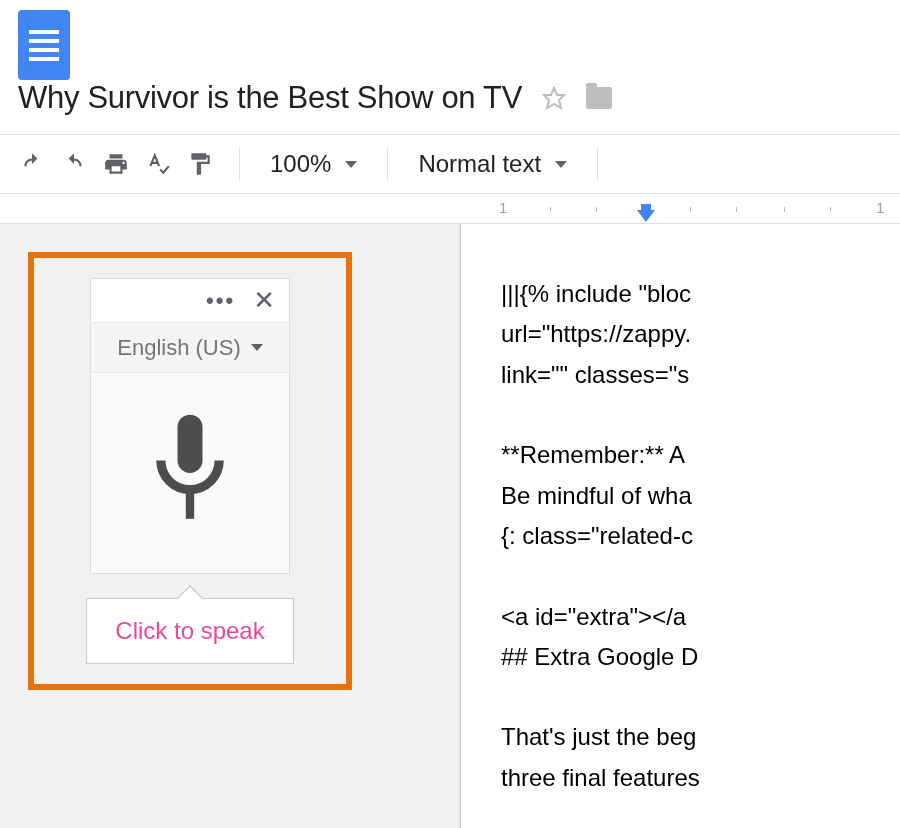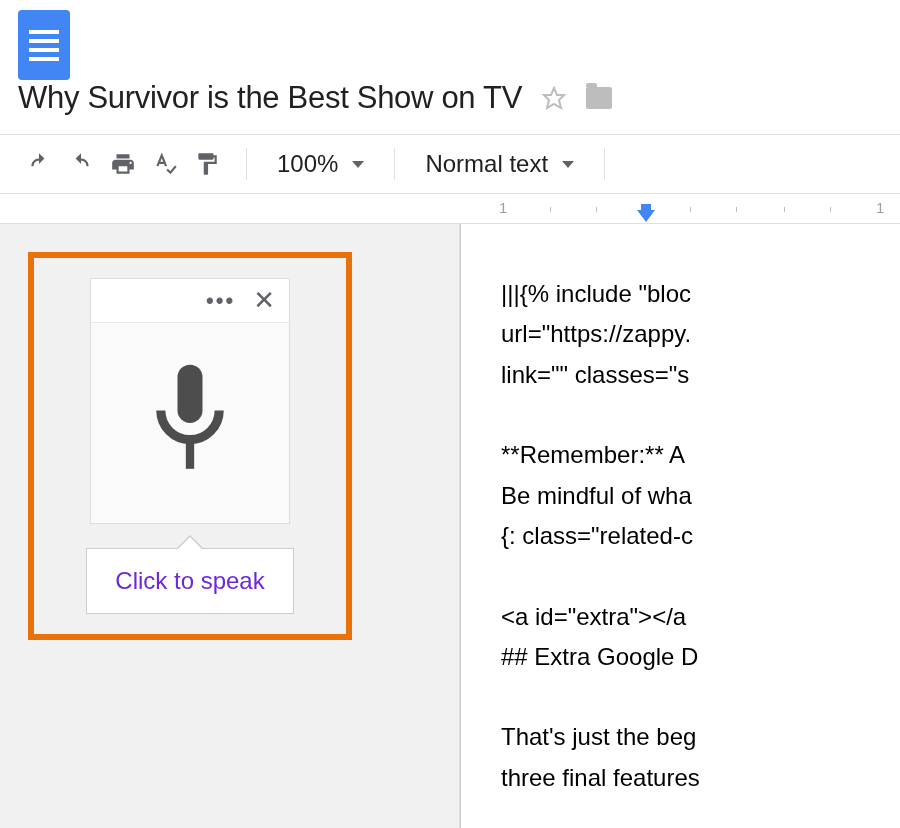--- a/index.html
+++ b/index.html
@@ -13,21 +13,21 @@
     .title-area { flex: 1; }
     .title-row { display: flex; align-items: center; gap: 20px; }
     .doc-title { font-size: 31px; color: #202124; font-weight: 400; letter-spacing: -0.3px; }
     .star-icon { width: 24px; height: 24px; cursor: pointer; }
     .folder-icon { width: 26px; height: 22px; background: #bdbdbd; border-radius: 2px; position: relative; cursor: pointer; }
     .folder-icon::before { content: ""; position: absolute; top: -4px; left: 0; width: 11px; height: 4px; background: #bdbdbd; border-radius: 2px 2px 0 0; }
     .menu-bar { display: flex; gap: 36px; margin-top: 14px; margin-left: 4px; }
     .menu-item { font-size: 24px; color: #202124; cursor: pointer; letter-spacing: 0.2px; }
     
     
-    .toolbar { border-top: 1px solid #e0e0e0; border-bottom: 1px solid #e0e0e0; margin-top: 18px; height: 60px; display: flex; align-items: center; padding-left: 22px; gap: 8px; }
+    .toolbar { border-top: 1px solid #e0e0e0; border-bottom: 1px solid #e0e0e0; margin-top: 18px; height: 60px; display: flex; align-items: center; padding-left: 15px; gap: 8px; }
     .tb-btn { width: 34px; height: 34px; display: flex; align-items: center; justify-content: center; cursor: pointer; color: #5f6368; }
     .tb-sep { width: 1px; height: 32px; background: #e0e0e0; margin: 0 14px; }
     .tb-dropdown { display: flex; align-items: center; gap: 14px; cursor: pointer; padding: 0 8px; font-size: 24px; color: #202124; }
     .caret { width: 0; height: 0; border-left: 6px solid transparent; border-right: 6px solid transparent; border-top: 7px solid #5f6368; }
     .ruler { height: 30px; border-bottom: 1px solid #e0e0e0; position: relative; background: #fff; }
     .ruler-mark { position: absolute; top: 5px; font-size: 15px; color: #9e9e9e; }
     .ruler-tick { position: absolute; top: 13px; width: 1px; height: 5px; background: #bdbdbd; }
     .ruler-indent { position: absolute; left: 637px; top: 16px; width: 0; height: 0; border-left: 9px solid transparent; border-right: 9px solid transparent; border-top: 12px solid #4285f4; }
     .ruler-indent::before { content: ""; position: absolute; left: -5px; top: -18px; width: 10px; height: 7px; background: #4285f4; }
     .content-row { display: flex; height: 100%; }
@@ -39,21 +39,21 @@
     .highlight-box { border: 6px solid #e8710a; padding: 20px 22px; width: 324px; }
     .voice-panel { background: #f5f5f5; border: 1px solid #ddd; width: 200px; margin: 0 auto; }
     .voice-top { background: #fff; height: 44px; display: flex; align-items: center; justify-content: flex-end; gap: 18px; padding-right: 14px; border-bottom: 1px solid #e8e8e8;}
     .dots { font-size: 22px; color: #5f6368; letter-spacing: 2px; cursor: pointer; font-weight:bold;}
     .close-x { font-size: 26px; color: #5f6368; cursor: pointer; }
     .lang-row { height: 50px; display: flex; align-items: center; justify-content: center; gap: 10px; border-bottom: 1px solid #e8e8e8; cursor: pointer; }
     .lang-text { font-size: 22px; color: #757575; }
     .mic-area { height: 200px; display: flex; align-items: center; justify-content: center; background: #fafafa; cursor: pointer; }
     .mic-svg { width: 100px; height: 130px; }
     .tooltip-wrap { position: relative; margin-top: 24px; display: flex; justify-content: center; }
-    .tooltip { background: #fff; border: 1px solid #ccc; padding: 18px 28px; font-size: 24px; color: #6d28d9; position: relative; }
+    .tooltip { background: #fff; border: 1px solid #ccc; padding: 18px 28px; font-size: 24px; color: #ec4899; position: relative; }
     .tooltip::before { content: ""; position: absolute; top: -14px; left: 50%; transform: translateX(-50%); width: 0; height: 0; border-left: 14px solid transparent; border-right: 14px solid transparent; border-bottom: 14px solid #ccc; }
     .tooltip::after { content: ""; position: absolute; top: -12px; left: 50%; transform: translateX(-50%); width: 0; height: 0; border-left: 13px solid transparent; border-right: 13px solid transparent; border-bottom: 13px solid #fff; }
   </style>
 </head>
 <body>
 
 <div class="header">
   <div class="docs-icon"></div>
   <div class="title-area">
     <div class="title-row">
@@ -118,20 +118,24 @@
 </div>
 
 <div class="content-row">
   <div class="left-panel">
     <div class="highlight-box">
       <div class="voice-panel">
         <div class="voice-top">
           <span class="dots">•••</span>
           <span class="close-x">✕</span>
         </div>
+        <div class="lang-row">
+          <span class="lang-text">English (US)</span>
+          <div class="caret"></div>
+        </div>
         <div class="mic-area">
           <svg class="mic-svg" viewBox="0 0 24 30" fill="#4d4d4d">
             <rect x="9" y="1" width="6" height="14" rx="3"></rect>
             <path d="M5 12 a7 7 0 0 0 14 0" fill="none" stroke="#4d4d4d" stroke-width="2.2"></path>
             <rect x="11" y="19" width="2" height="7"></rect>
           </svg>
         </div>
       </div>
       <div class="tooltip-wrap">
         <div class="tooltip">Click to speak</div>

